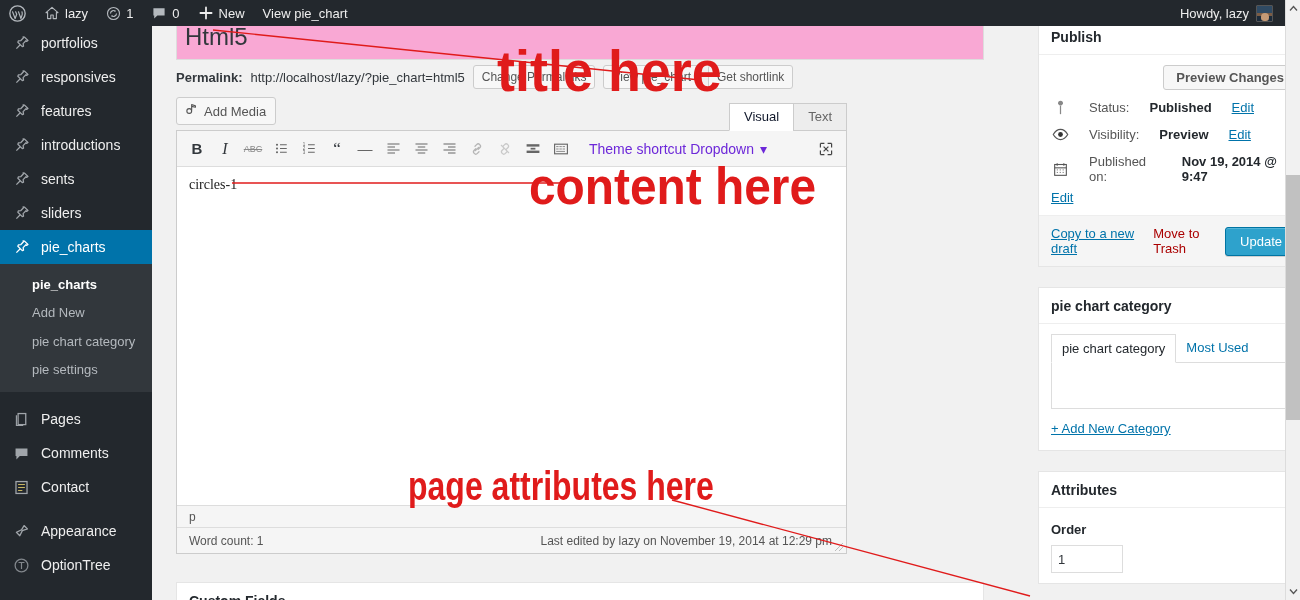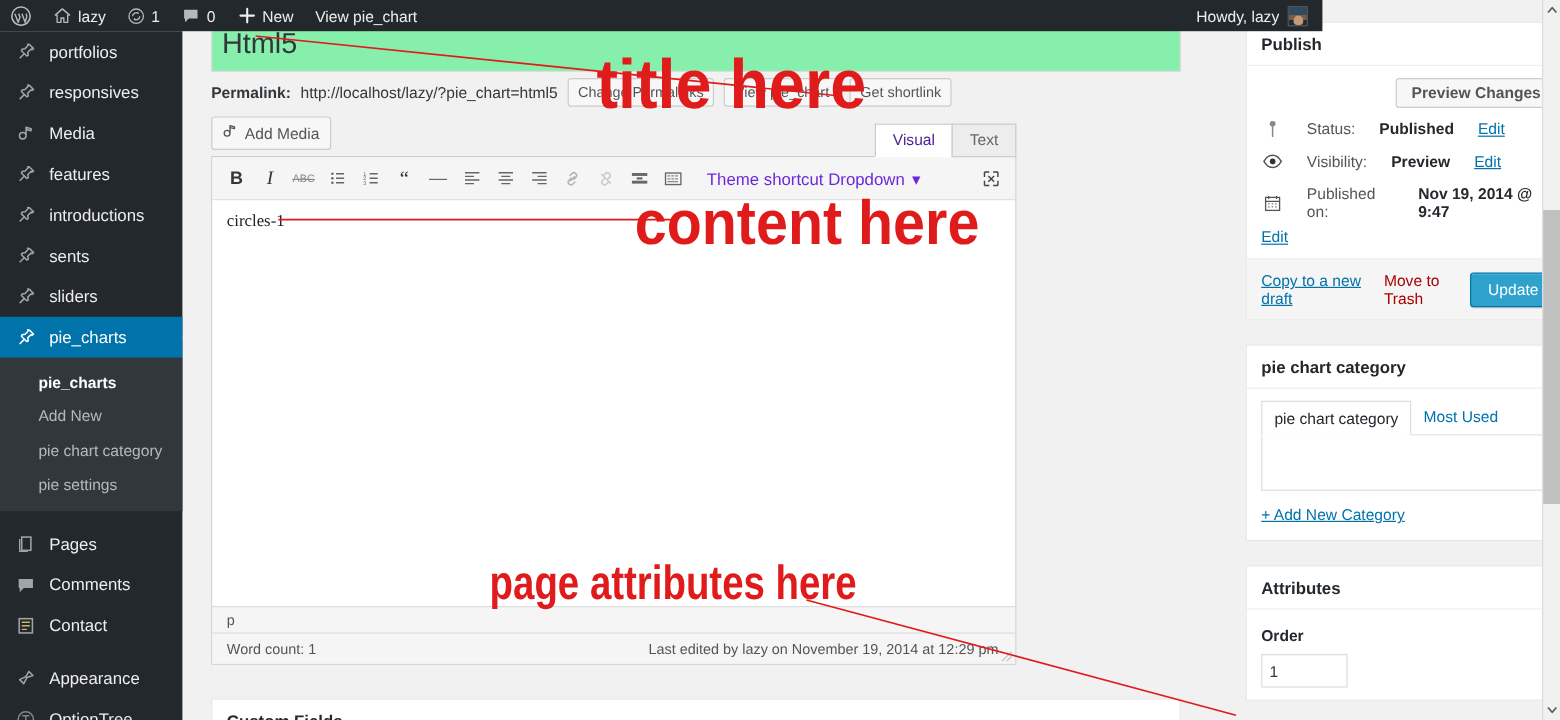--- a/index.html
+++ b/index.html
@@ -6,21 +6,21 @@
   html, body {
     width: 1300px; height: 600px;
     font-family: "Liberation Sans", sans-serif;
     background: #f1f1f1;
     overflow: hidden;
   }
   #root { position: relative; width: 1300px; height: 600px; }
 
   
   .adminbar {
-    position: absolute; top: 0; left: 0; width: 1102px; height: 26px;
+    position: absolute; top: 0; left: 0; width: 1285px; height: 26px;
     background: #23282d; color: #eee;
     display: flex; align-items: center; z-index: 60;
     font-size: 13px;
   }
   .ab-item {
     display: flex; align-items: center; gap: 5px;
     height: 26px; padding: 0 9px; color: #eee; white-space: nowrap;
   }
   .ab-item svg { display:block; }
   .ab-spacer { flex: 1; }
@@ -62,21 +62,21 @@
   }
   .sub-item.current { color: #fff; font-weight: bold; }
   .menu-sep { height: 10px; }
 
   
   .main { position: absolute; top: 26px; left: 152px; width: 1133px; height: 574px; background:#f1f1f1; }
 
   
   .titlebox {
     position: absolute; left: 24px; top: -8px; width: 808px; height: 42px;
-    background: #86efac; border: 1px solid #ddd;
+    background: #f9a8d4; border: 1px solid #ddd;
   }
   .title-input {
     width: 100%; height: 100%; border: 0; outline: 0;
     font-family: "Liberation Sans", sans-serif;
     font-size: 24px; color: #32373c; padding: 2px 8px 6px 8px; background: transparent;
   }
   .permalink {
     position: absolute; left: 24px; top: 36px; width: 808px; height: 30px;
     display: flex; align-items: center; gap: 8px; font-size: 13px; color: #32373c;
   }
@@ -93,21 +93,21 @@
   .addmedia {
     display: inline-flex; align-items: center; gap: 5px;
     background: #f7f7f7; border: 1px solid #ccc; border-radius: 3px;
     padding: 4px 9px 4px 7px; font-size: 13px; color: #555;
   }
   .ed-tabs { position: absolute; right: 0; bottom: -1px; display: flex; align-items: flex-end; }
   .ed-tab {
     font-size: 13px; padding: 5px 14px 6px; border: 1px solid #ccc; margin-left: -1px;
     background: #ededed; color: #666; border-bottom-color:#ccc;
   }
-  .ed-tab.active { background: #fff; color: #4c1d95; border-bottom-color: #fff; }
+  .ed-tab.active { background: #fff; color: #0f172a; border-bottom-color: #fff; }
 
   .ed-panel { border: 1px solid #ccc; background: #fff; }
   .ed-toolbar {
     height: 36px; background: #f5f5f5; border-bottom: 1px solid #ddd;
     display: flex; align-items: center; padding: 0 6px; gap: 0px;
   }
   .tb {
     width: 28px; height: 28px; display: flex; align-items: center; justify-content: center;
     color: #555; font-size: 14px;
   }
@@ -275,29 +275,20 @@
 
     <div class="menu-item">
       <span class="menu-ico">
         <svg width="17" height="17" viewBox="0 0 20 20">
             <path d="M13.6 2.5l4 4-1.6 1.1-.8-.8-3.3 3.3.5 3-1.5.6-5.2-5.2.6-1.5 3-.5L12.6 3l-.8-.8zM8.2 11.8L4 16" stroke="#a0a5aa" stroke-width="1.5" fill="none" stroke-linejoin="round"></path>
           </svg>
       </span>
       <span class="menu-label">responsives</span>
     </div>
 
-    <div class="menu-item">
-      <span class="menu-ico">
-        <svg width="17" height="17" viewBox="0 0 20 20">
-            <circle cx="7" cy="12" r="3.2" fill="none" stroke="#a0a5aa" stroke-width="1.5"></circle>
-            <path d="M10.2 11V3.5l5 1.5v2l-5-1.2" fill="none" stroke="#a0a5aa" stroke-width="1.5" stroke-linejoin="round"></path>
-          </svg>
-      </span>
-      <span class="menu-label">Media</span>
-    </div>
 
     <div class="menu-item">
       <span class="menu-ico">
         <svg width="17" height="17" viewBox="0 0 20 20">
             <path d="M13.6 2.5l4 4-1.6 1.1-.8-.8-3.3 3.3.5 3-1.5.6-5.2-5.2.6-1.5 3-.5L12.6 3l-.8-.8zM8.2 11.8L4 16" stroke="#a0a5aa" stroke-width="1.5" fill="none" stroke-linejoin="round"></path>
           </svg>
       </span>
       <span class="menu-label">features</span>
     </div>
 

